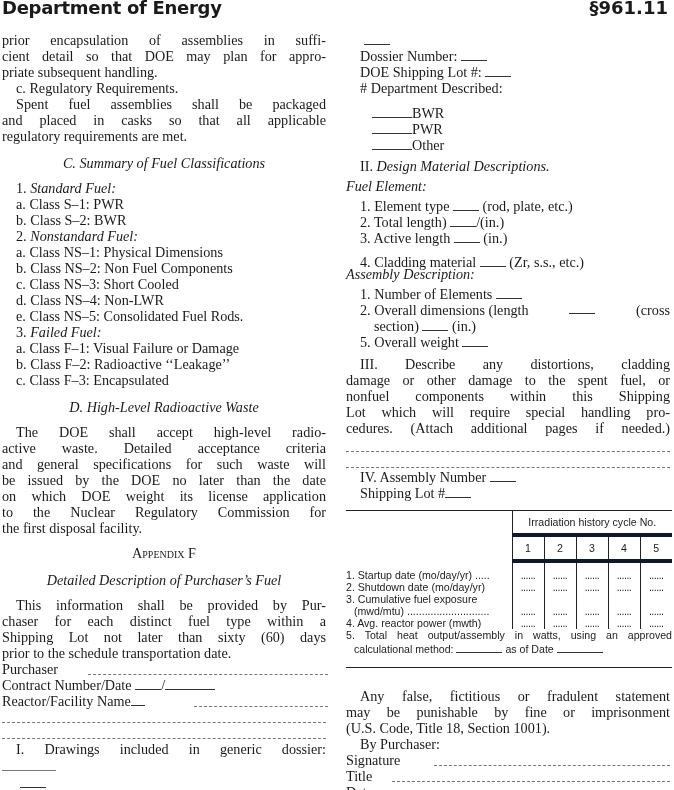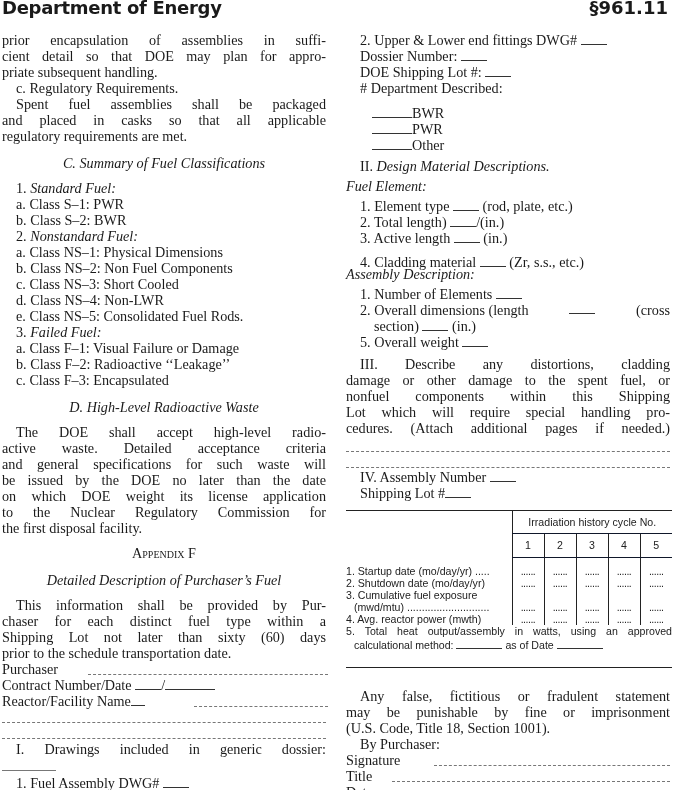--- a/index.html
+++ b/index.html
@@ -20,21 +20,21 @@
   i, .it { font-style:italic; }
   .sc { font-variant:small-caps; }
   .blank { display:inline-block; border-bottom:1px solid #333; height:11px; vertical-align:baseline; }
   .dash-line { position:absolute; border-bottom:1px dashed #777; height:0; }
   .fill-line { position:absolute; border-bottom:1px dashed #777; height:0; }
   table.irr { position:absolute; left:346px; top:510px; width:326px; border-collapse:collapse;
               font-family:"Liberation Sans","DejaVu Sans",sans-serif; font-size:10.6px; line-height:12px; color:#222; }
   table.irr td, table.irr th { padding:0; font-weight:normal; }
   .irr .toprule td { border-top:1.5px solid #222; }
   .irr .vl { border-left:1px solid #222; }
-  .irr .hb { border-bottom:1px solid #0f172a; }
+  .irr .hb { border-bottom:4px solid #0f172a; }
   .irr .dots { text-align:center; letter-spacing:-0.5px; }
   .bottomrule { position:absolute; left:346px; width:326px; top:667px; border-top:1.5px solid #222; }
 </style>
 </head>
 <body>
 
 <div class="hdr-left">Department of Energy</div>
 <div class="hdr-right">§961.11</div>
 
 <div class="col left">
@@ -84,25 +84,25 @@
 
   <div class="p" style="top:677px"><span>Contract Number/Date</span>&nbsp;<span class="blank" style="width:26px"></span><span>/</span><span class="blank" style="width:50px"></span></div>
 
   <div class="p" style="top:693px"><span>Reactor/Facility Name</span><span class="blank" style="width:14px"></span></div>
   <div class="fill-line" style="left:192px; width:134px; top:706px"></div>
   <div class="dash-line" style="left:0; width:324px; top:722px"></div>
   <div class="dash-line" style="left:0; width:324px; top:738px"></div>
 
   <div class="p just ind1" style="top:741px">I. Drawings included in generic dossier:</div>
   <div class="fill-line" style="left:0; width:54px; top:770px; border-bottom-style:solid"></div>
-  <div class="p ind1" style="top:775px"><span>1. Fuel Assembly DWG#</span>&nbsp;<span class="blank" style="width:26px"></span></div>
+  <div class="p ind1" style="top:775px">&nbsp;<span class="blank" style="width:26px"></span></div>
 </div>
 
 <div class="col right">
-  <div class="p ind1" style="top:32px"><span>2. Upper &amp; Lower end fittings DWG#</span>&nbsp;<span class="blank" style="width:26px"></span></div>
+  <div class="p ind1" style="top:32px">&nbsp;<span class="blank" style="width:26px"></span></div>
   <div class="p ind1" style="top:48px"><span>Dossier Number:</span>&nbsp;<span class="blank" style="width:26px"></span></div>
   <div class="p ind1" style="top:64px"><span>DOE Shipping Lot #:</span>&nbsp;<span class="blank" style="width:26px"></span></div>
   <div class="p ind1" style="top:80px"># Department Described:</div>
 
   <div class="p" style="top:105px; padding-left:26px"><span class="blank" style="width:40px"></span><span>BWR</span></div>
   <div class="p" style="top:121px; padding-left:26px"><span class="blank" style="width:40px"></span><span>PWR</span></div>
   <div class="p" style="top:137px; padding-left:26px"><span class="blank" style="width:40px"></span><span>Other</span></div>
 
   <div class="p ind1" style="top:158px"><span>II. </span><i>Design Material Descriptions.</i></div>
   <div class="p it" style="top:178px">Fuel Element:</div>

